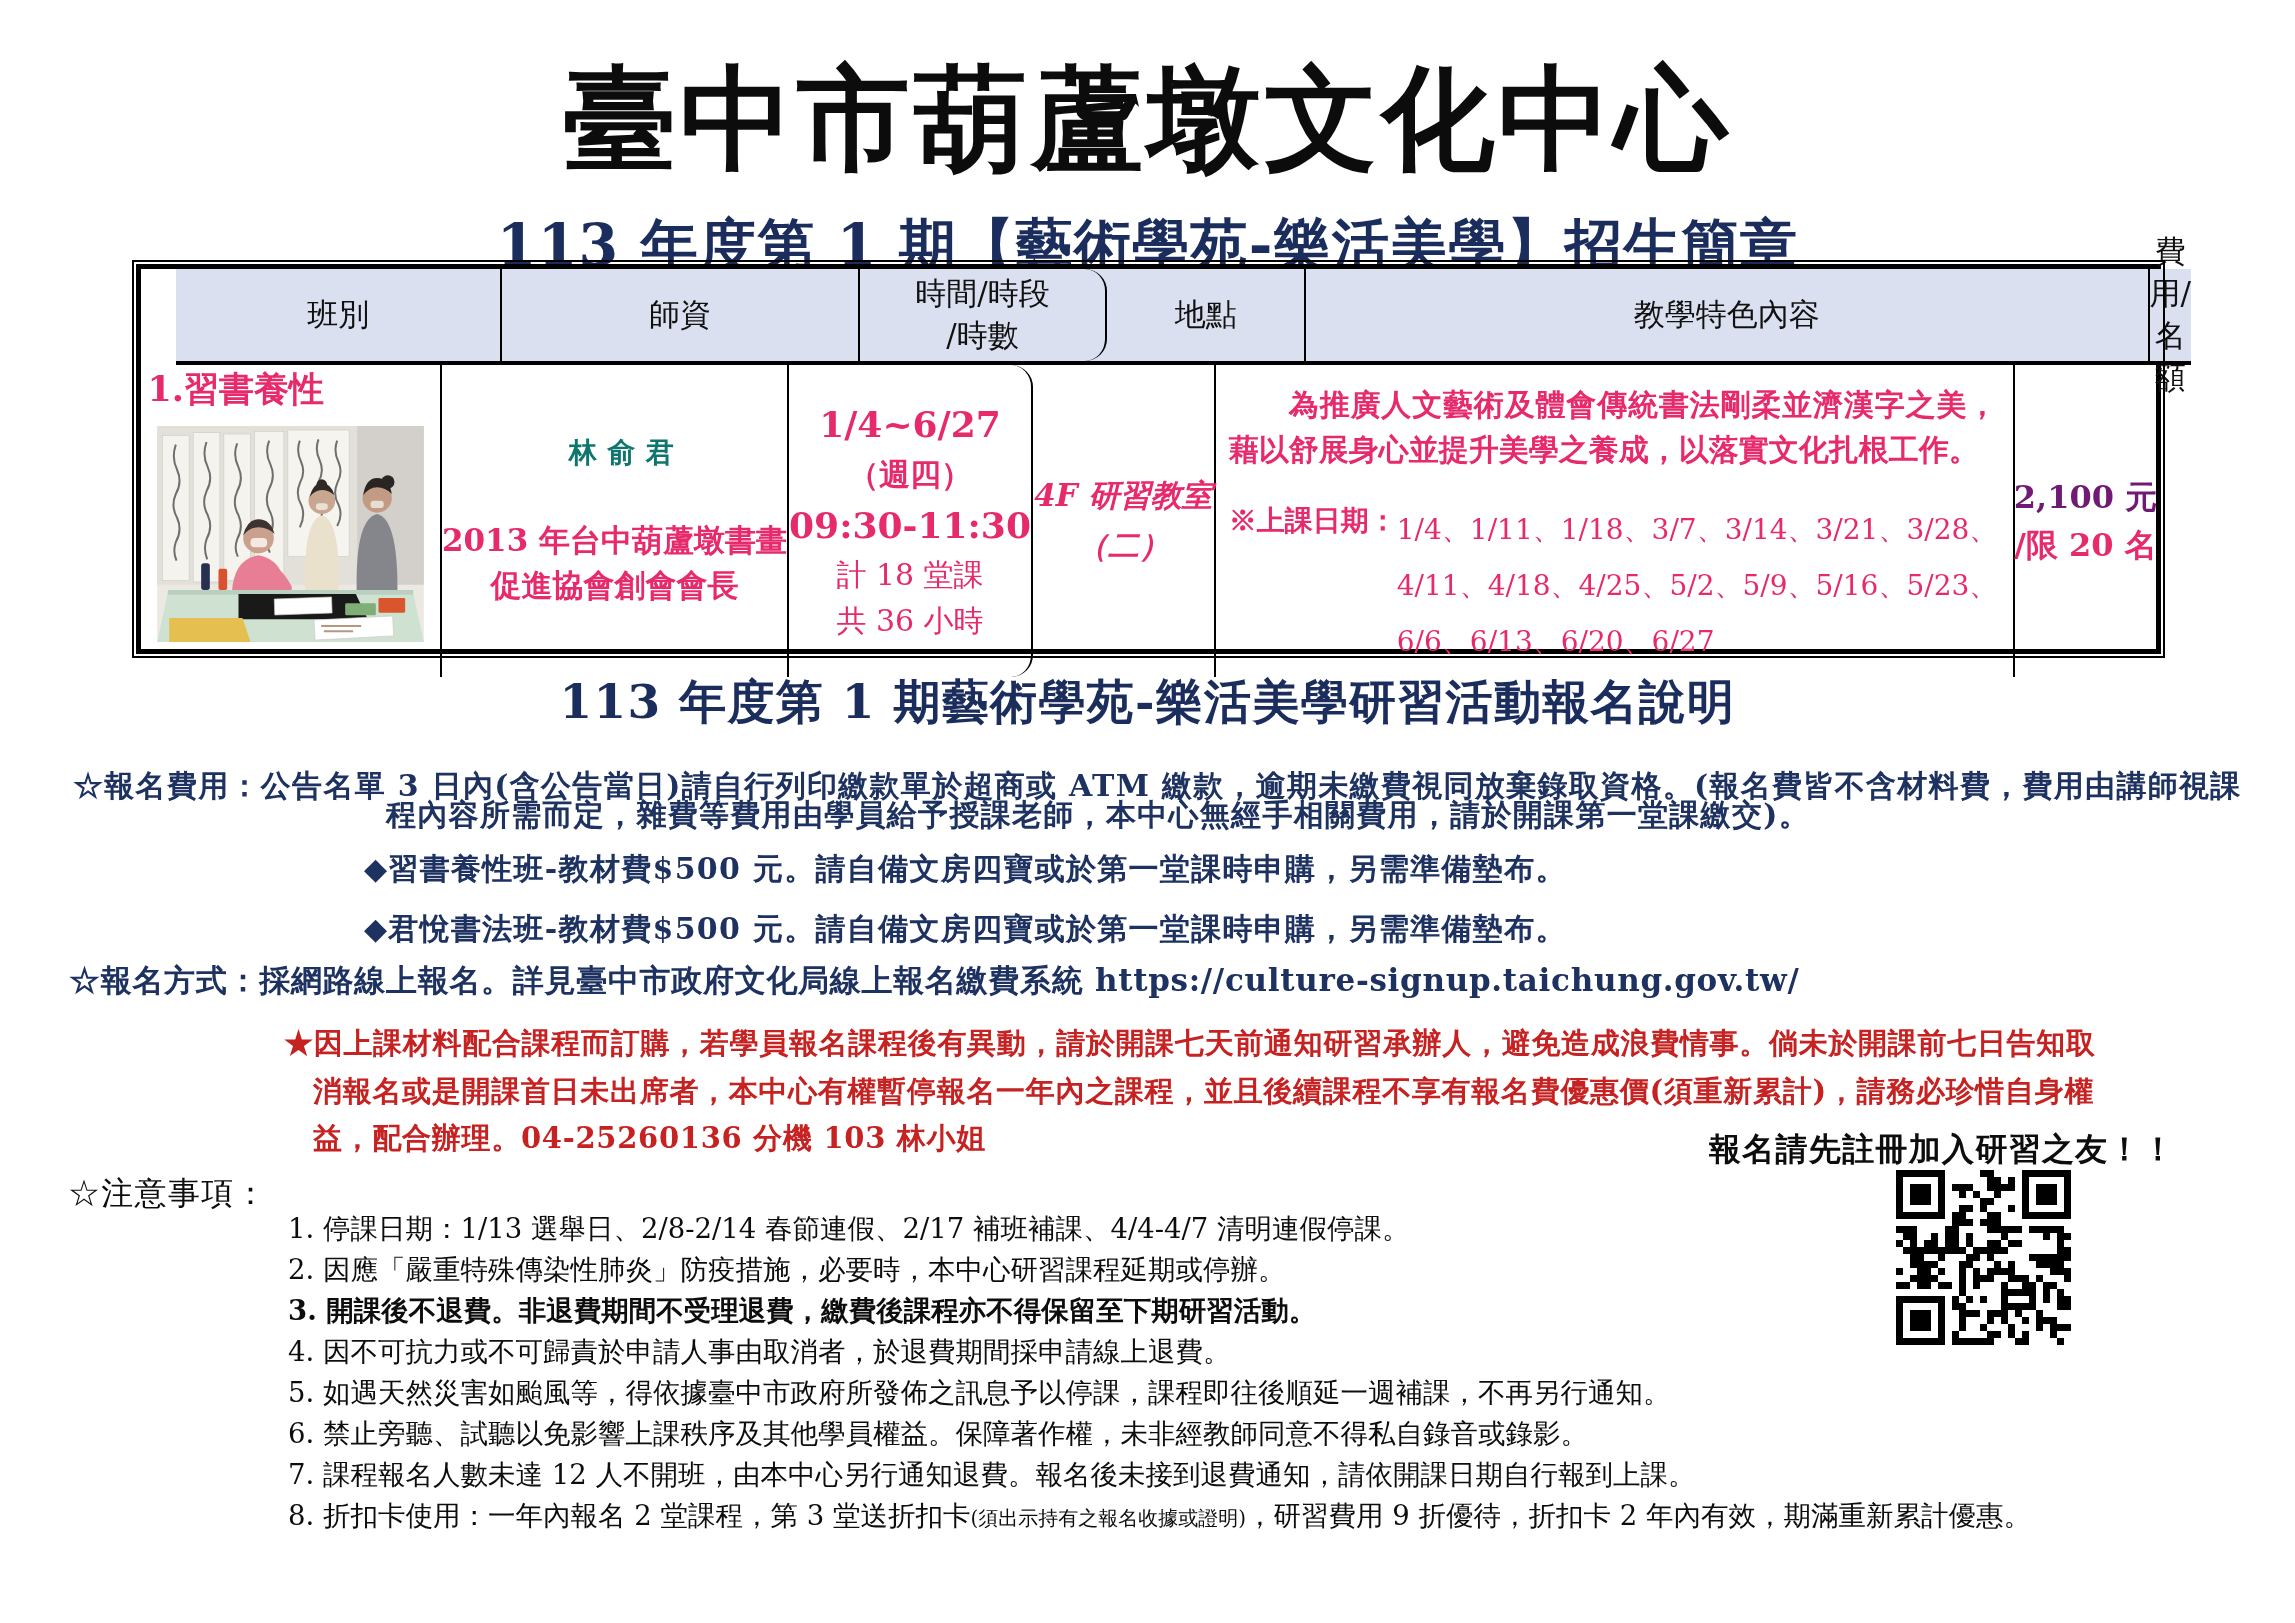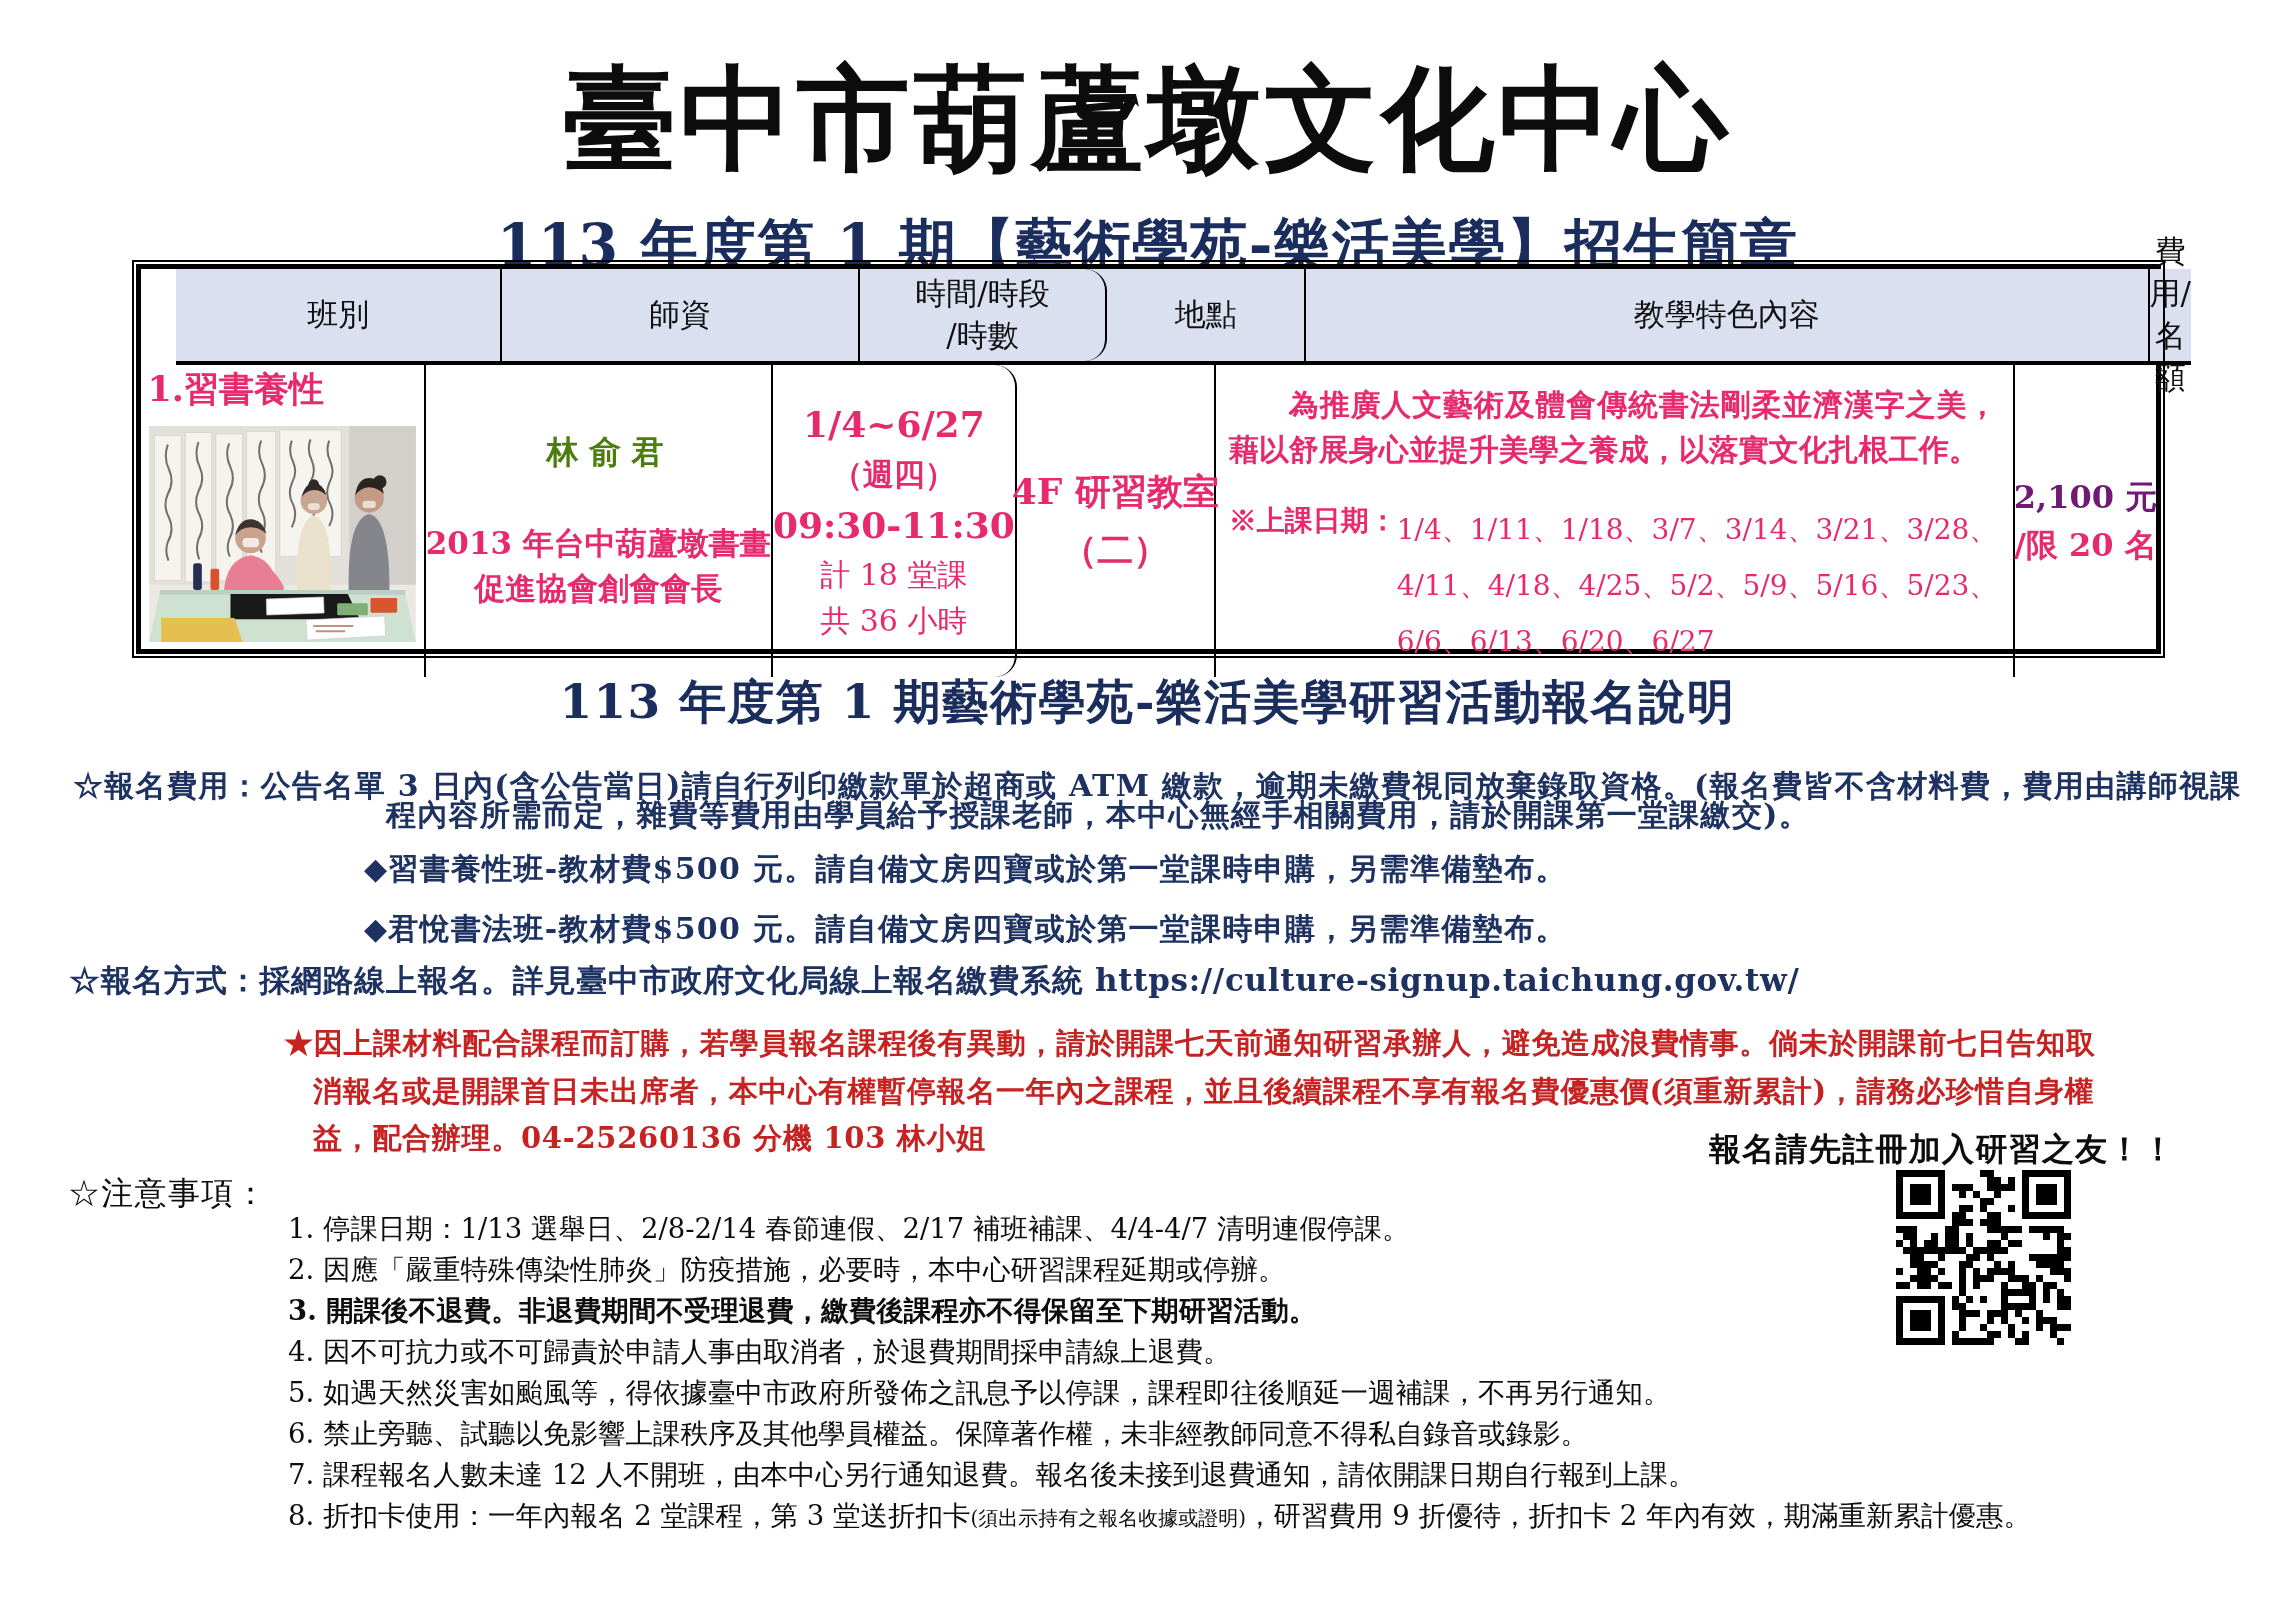--- a/index.html
+++ b/index.html
@@ -23,26 +23,26 @@
   .t-header{height:96px;background:#dbe0f0;border-bottom:4.6px solid #000;box-sizing:border-box;margin-left:35px;}
   .t-body{flex:1;}
   .t-cell{box-sizing:border-box;border-right:2px solid #000;display:flex;flex-direction:column;
           align-items:center;justify-content:center;}
   .t-cell:last-child{border-right:none;}
   .c1{width:327px;} .c2{width:358px;} .c3{width:248px;border-radius:22px;} .c4{width:199px;} .c5{width:845px;} .c6{width:141px;flex:1;}
   .hdr{font-size:31px;color:#111;text-align:center;line-height:1.35;}
   .cell-left{align-items:flex-start;justify-content:flex-start;padding:5.2px 3.9px;}
   .classno{font-size:35px;font-weight:bold;color:#e62a6c;line-height:1.1;padding-left:2.6px;}
   .photo{margin:17px auto 0 auto;display:block;}
-  .teacher-name{font-size:32px;font-weight:bold;color:#4d7c0f;letter-spacing:10.5px;margin-bottom:46px;margin-left:24px;}
+  .teacher-name{font-size:28px;font-weight:bold;color:#0f766e;letter-spacing:10.5px;margin-bottom:46px;margin-left:24px;}
   .teacher-desc{font-size:31px;font-weight:bold;color:#e62a6c;text-align:center;line-height:1.45;}
   .time-big{font-size:36px;font-weight:bold;color:#e62a6c;line-height:1.5;}
   .time-mid{font-size:31px;font-weight:bold;color:#e62a6c;line-height:1.5;}
   .time-sm{font-size:30px;color:#e62a6c;line-height:1.55;}
-  .loc-line{font-size:36px;font-weight:bold;color:#e62a6c;line-height:1.6;text-align:center;}
+  .loc-line{font-size:31px;font-weight:bold;color:#e62a6c;line-height:1.6;text-align:center;font-style:italic;}
   .features{align-items:stretch;justify-content:flex-start;padding:17px 15.7px 6.5px 13px;}
   .feat-p{font-size:30px;font-weight:bold;color:#e62a6c;line-height:1.5;text-indent:2em;
           text-align:justify;margin:0;}
   .dates-row{display:flex;margin-top:30px;}
   .dates-label{font-size:28px;font-weight:bold;color:#e62a6c;white-space:nowrap;}
   .dates-lines{font-size:28px;color:#e62a6c;line-height:2.0;}
   .fee1{font-size:32px;font-weight:bold;color:#701a75;line-height:1.5;}
   .fee2{font-size:32px;font-weight:bold;color:#e62a6c;line-height:1.5;}
 
   

